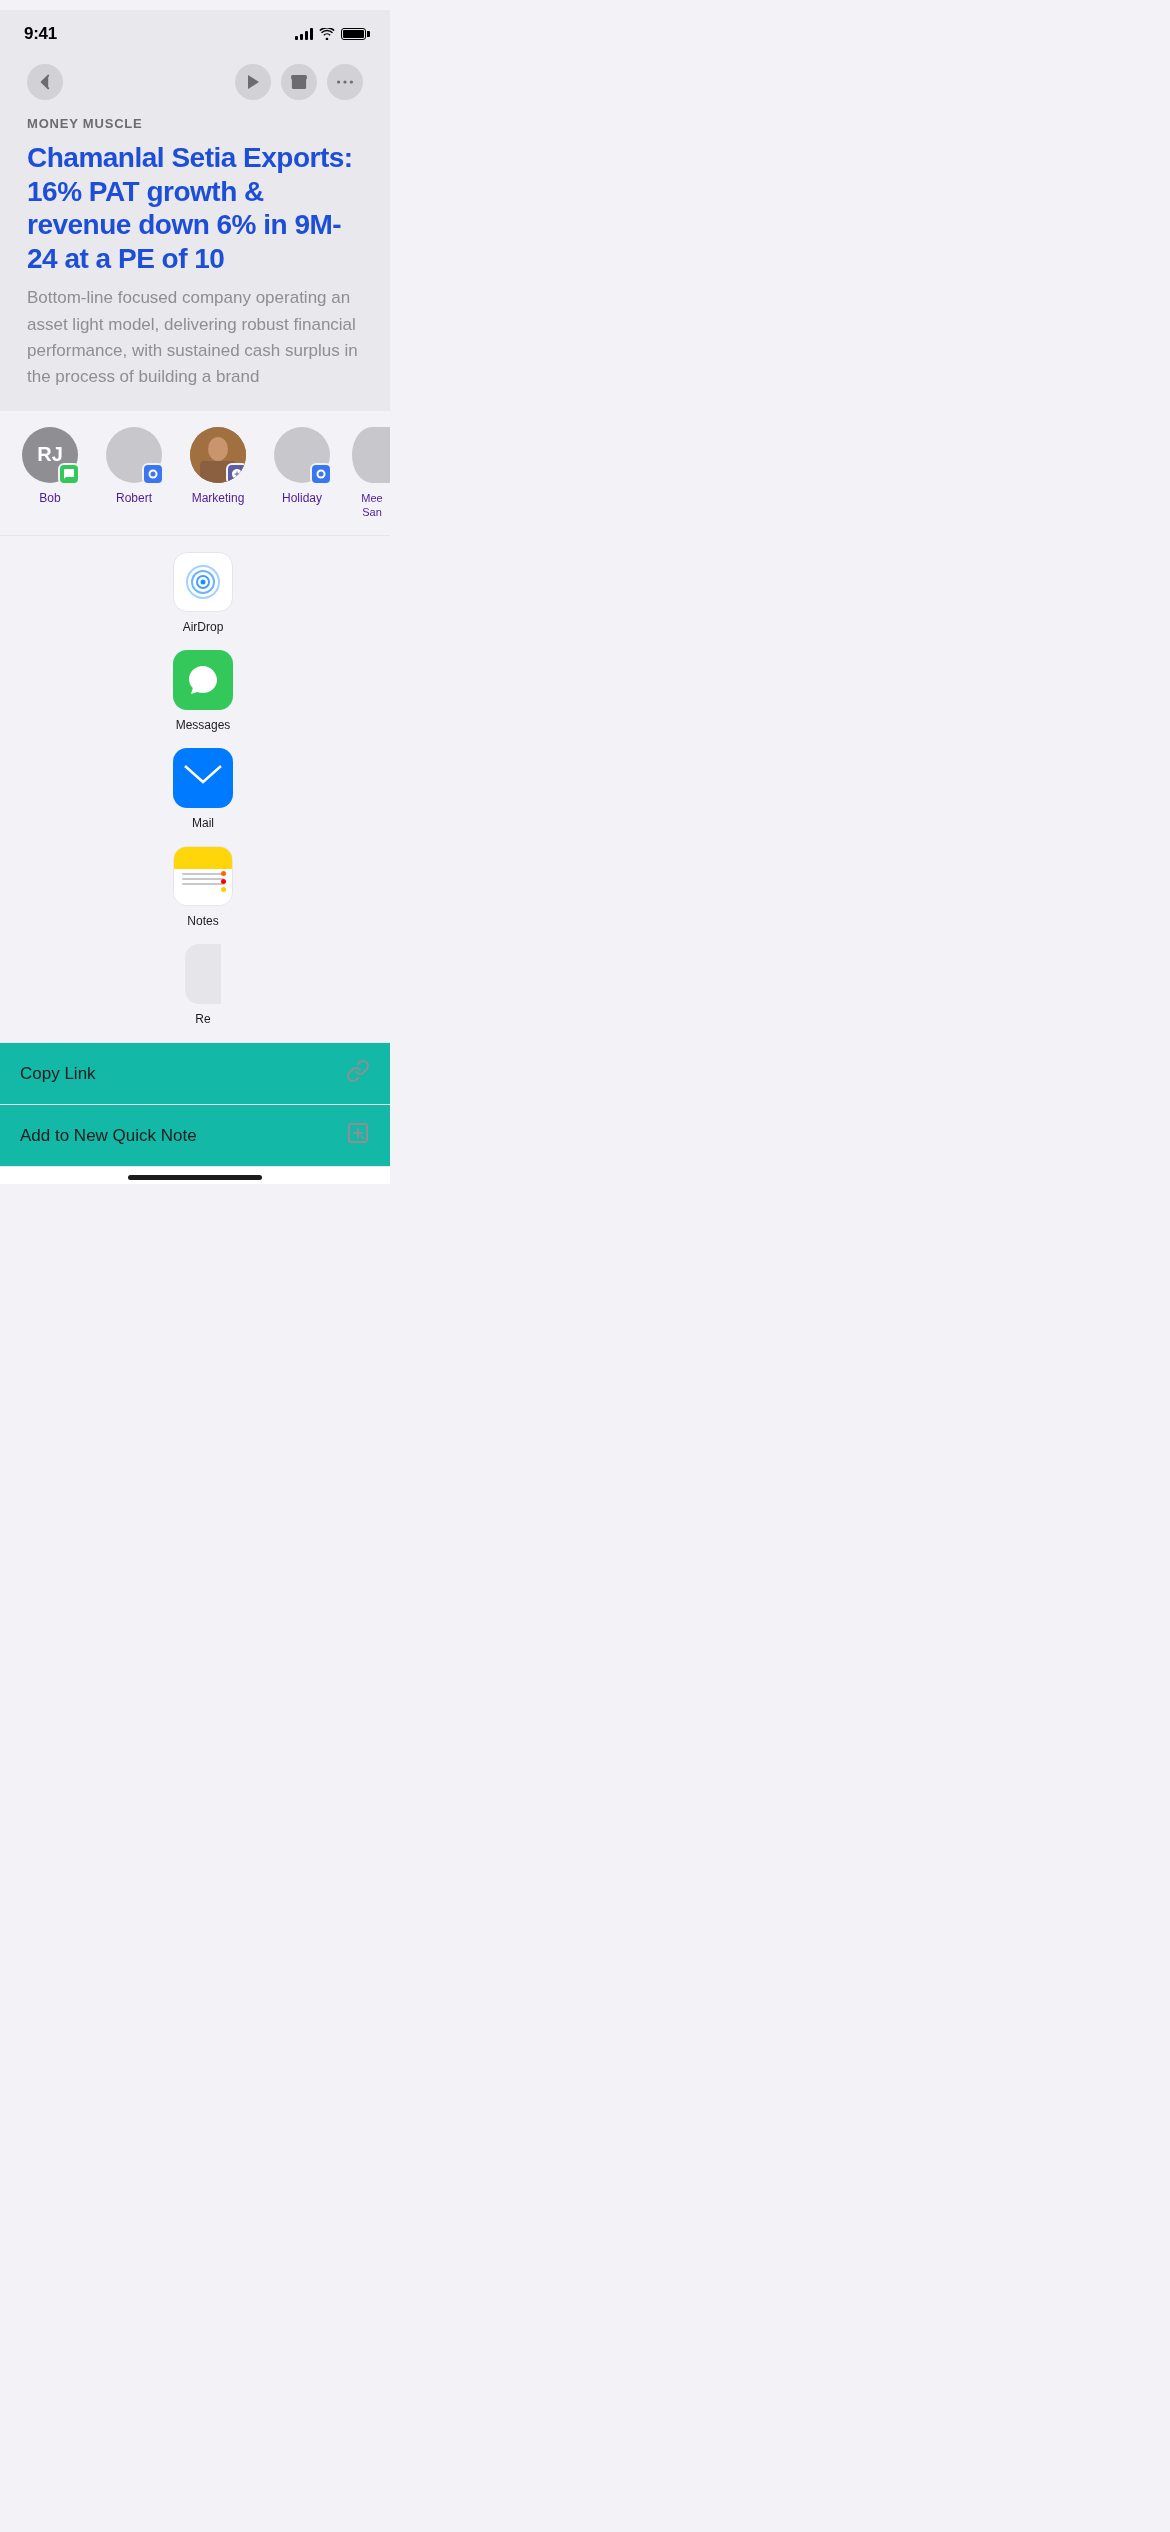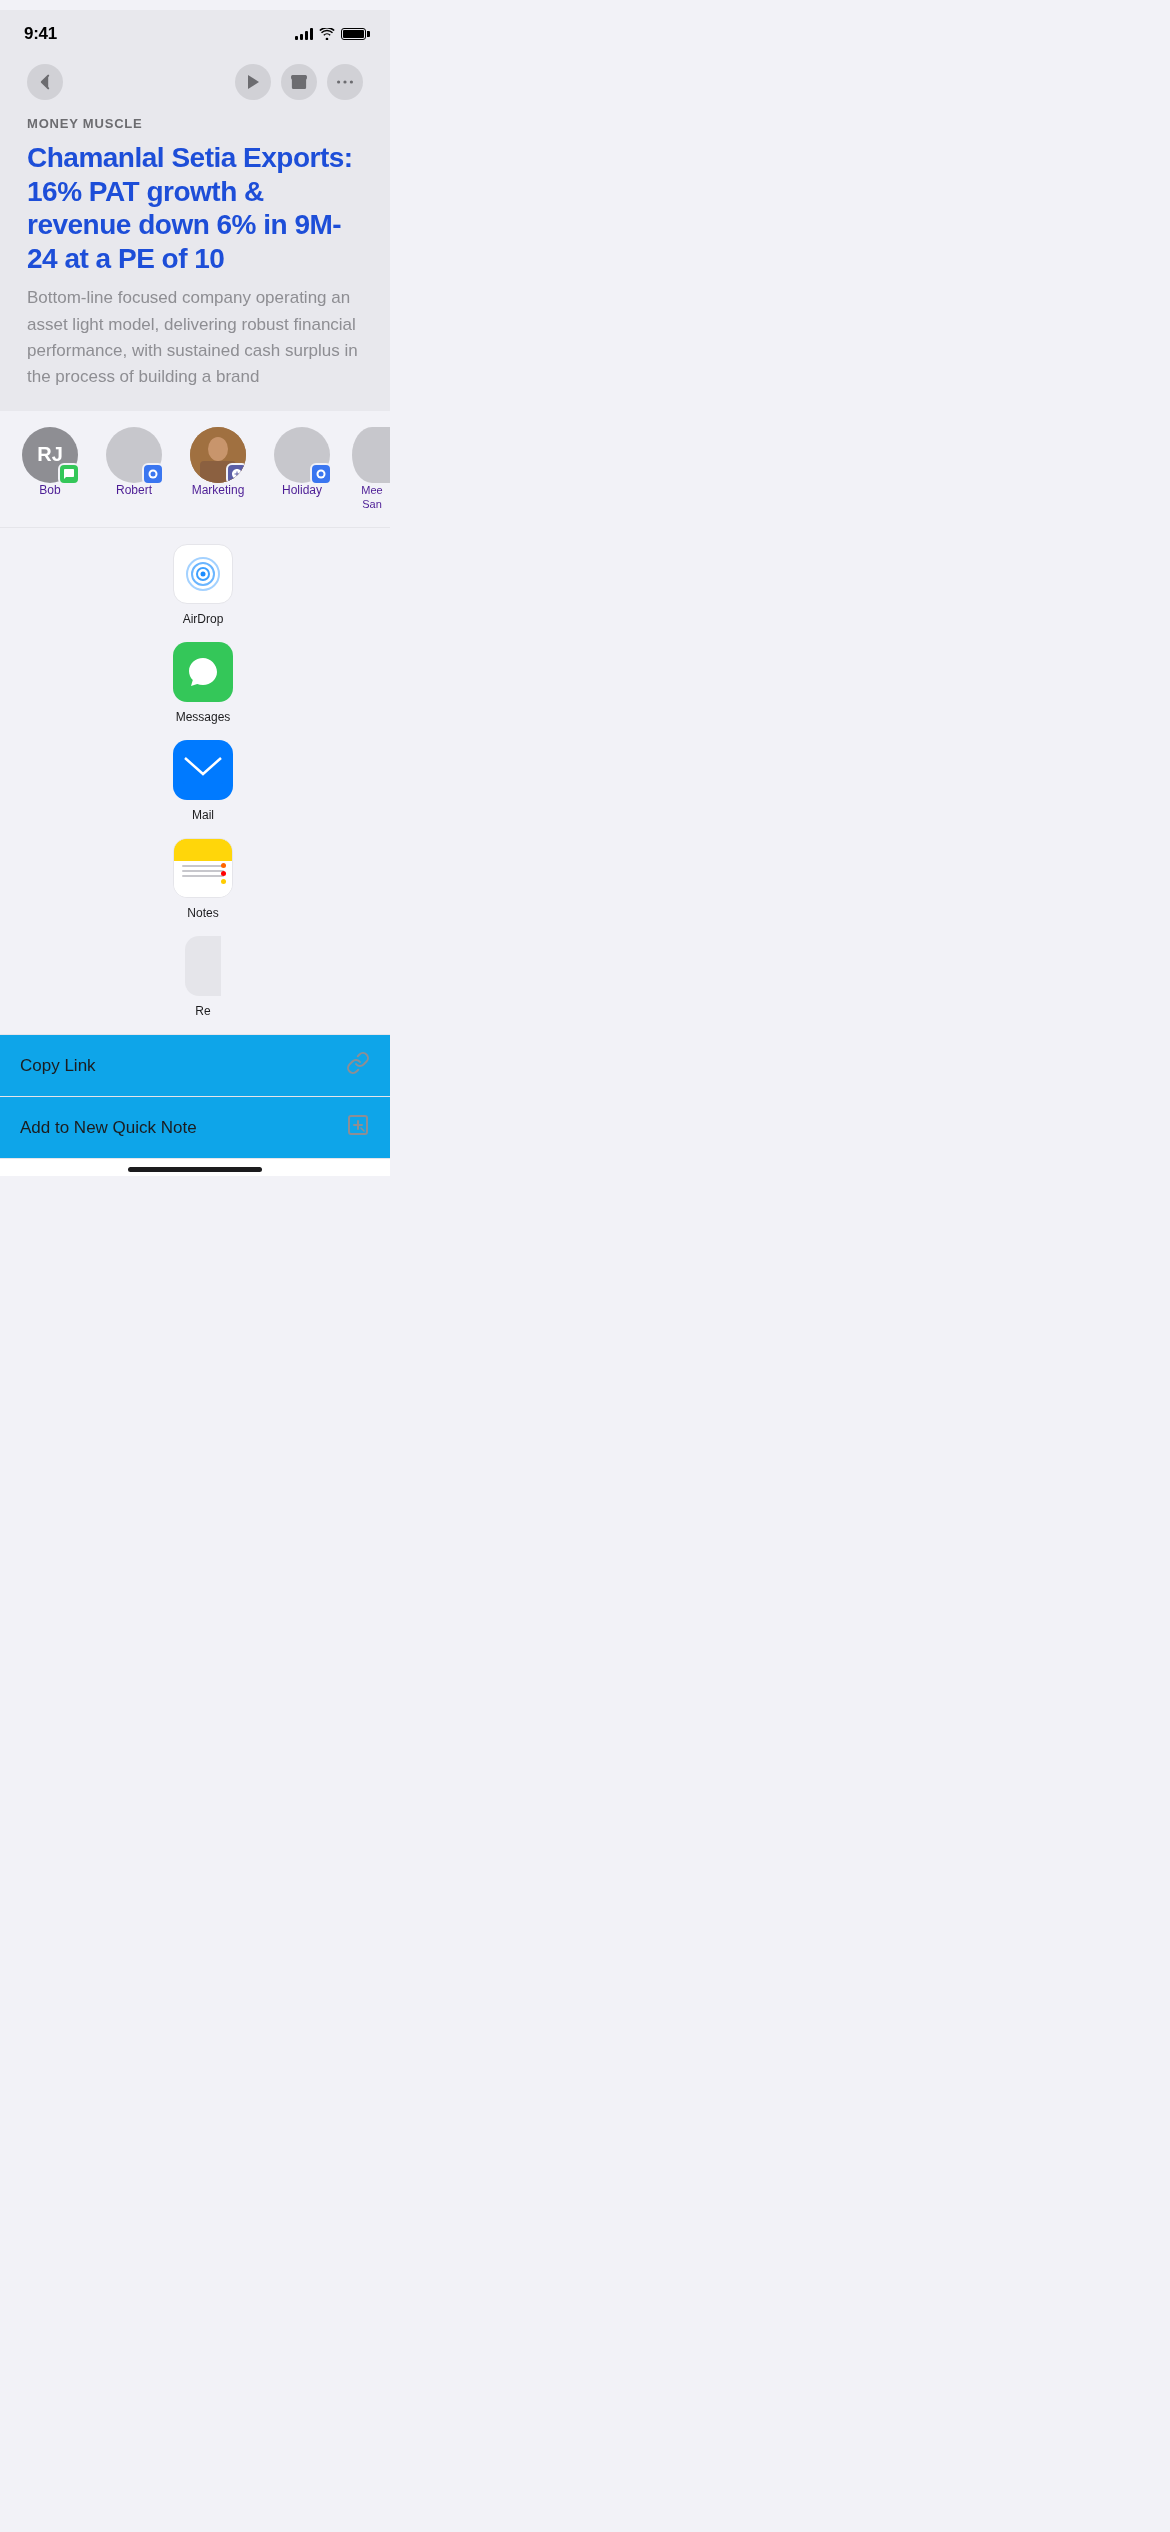--- a/index.html
+++ b/index.html
@@ -175,21 +175,21 @@
       padding: 16px 0 16px 16px;
       display: flex;
       gap: 16px;
       overflow-x: hidden;
       border-bottom: 1px solid #e5e5ea;
     }
     .contact-item {
       display: flex;
       flex-direction: column;
       align-items: center;
-      gap: 0;
+      gap: 8px;
       min-width: 68px;
       cursor: pointer;
     }
     .contact-avatar {
       width: 56px;
       height: 56px;
       border-radius: 50%;
       background: #8e8e93;
       display: flex;
       align-items: center;
@@ -267,21 +267,21 @@
     .mail-icon { background: #007aff; }
 
     
     .notes-icon {
       background: linear-gradient(180deg, #ffd60a 0%, #ffd60a 40%, #fff 40%);
       border: 1px solid #e5e5ea;
     }
 
     
     .action-row {
-      background: #0ea5e9;
+      background: #14b8a6;
       padding: 16px 20px;
       display: flex;
       align-items: center;
       justify-content: space-between;
       border-bottom: 1px solid #e5e5ea;
       cursor: pointer;
     }
     .action-label {
       font-size: 17px;
       color: #1c1c1e;

